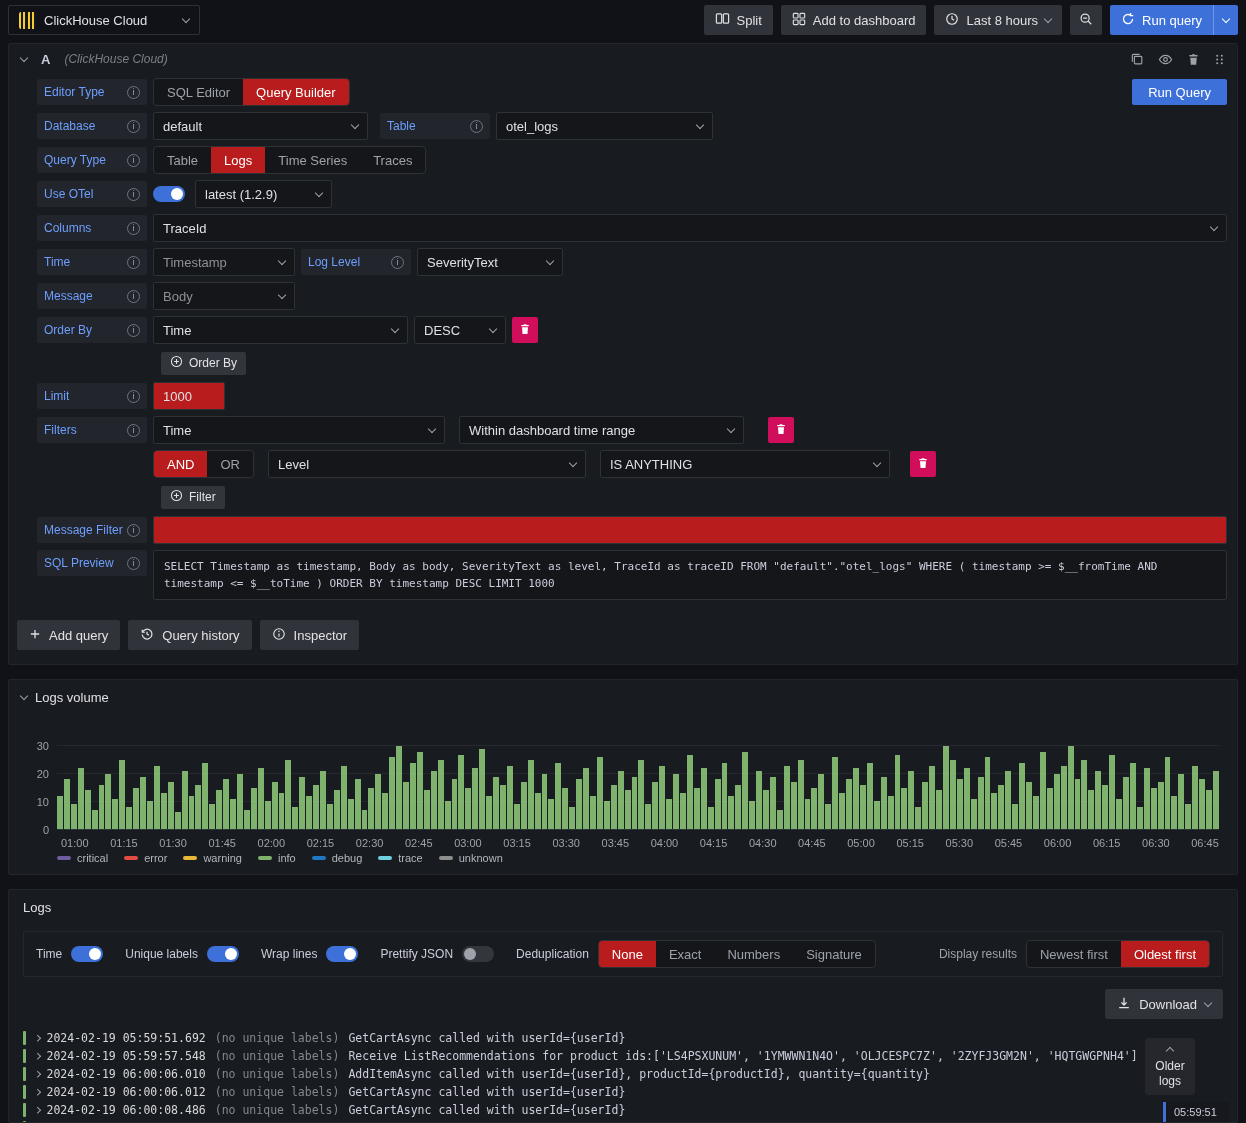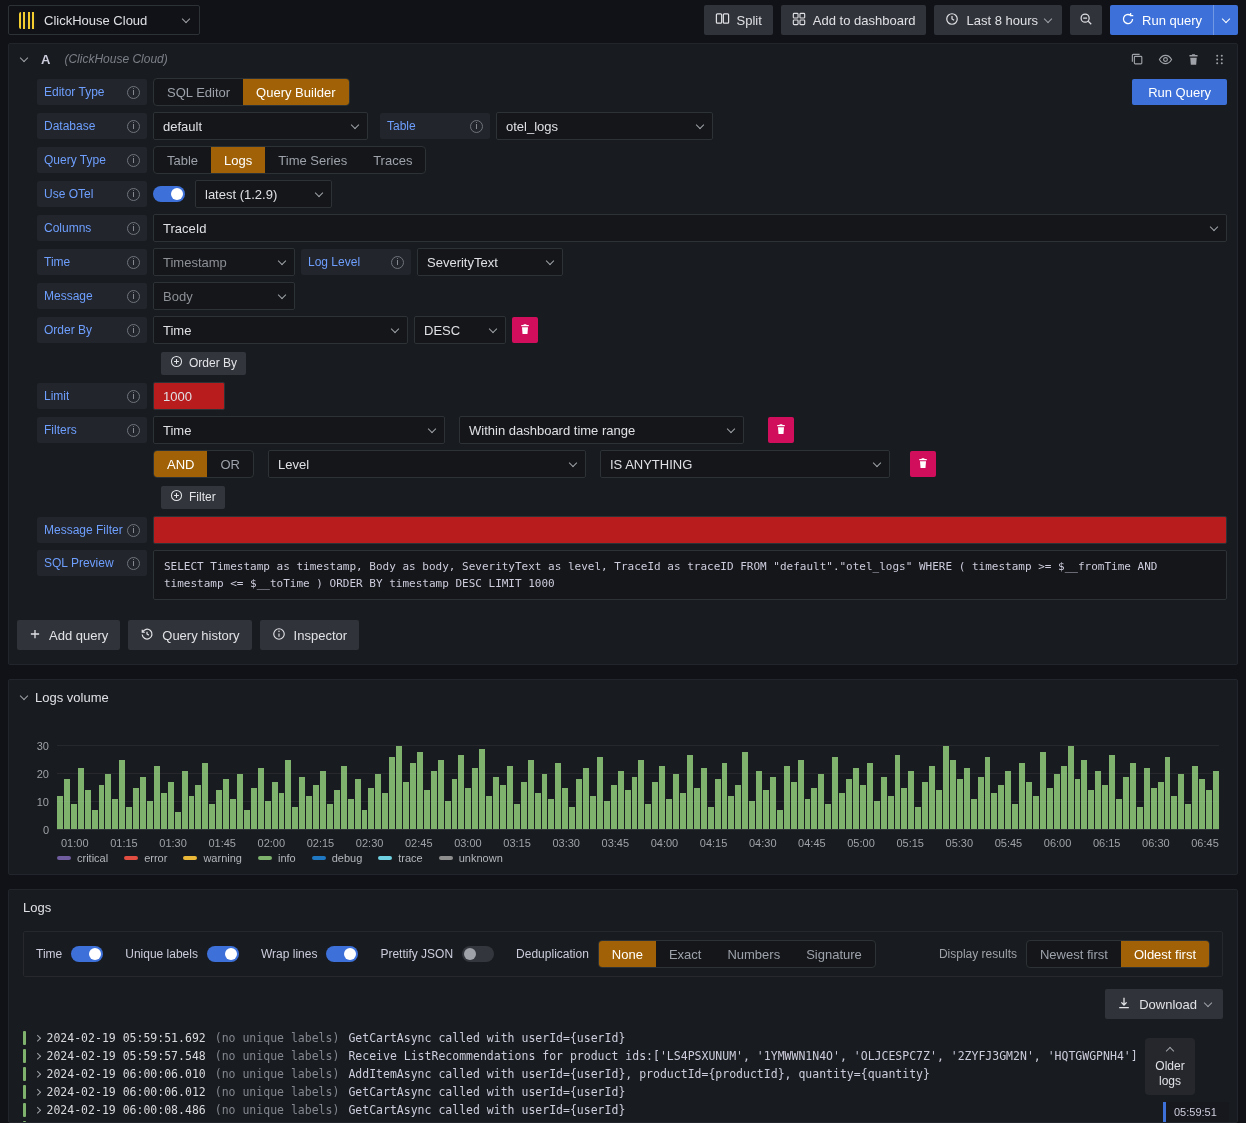--- a/index.html
+++ b/index.html
@@ -28,21 +28,21 @@
 
   
   .chev { width: 6px; height: 6px; border-right: 1.5px solid #9fa2a8; border-bottom: 1.5px solid #9fa2a8; transform: rotate(45deg); margin-top: -3px; flex: none; display: inline-block; }
   .chev.right { transform: rotate(-45deg); margin-top: 0; }
   .chev.up { transform: rotate(-135deg); margin-top: 3px; }
   .chev.sm { width: 4.5px; height: 4.5px; }
   .info-icon { width: 13px; height: 13px; min-width: 13px; border-radius: 50%; border: 1px solid #6f747d; color: #9fa2a8; font-size: 9px; line-height: 11px; display: flex; align-items: center; justify-content: center; cursor: pointer; }
   .info-icon::before { content: "i"; }
   .rgroup { display: flex; background: #141619; border: 1px solid #2c3235; border-radius: 4px; height: 28px; align-items: stretch; overflow: hidden; }
   .rgroup .ropt { padding: 0 13px; display: flex; align-items: center; color: #9da2ab; font-size: 13px; background: transparent; border: none; font-family: inherit; cursor: pointer; white-space: nowrap; }
-  .rgroup .ropt.selected { background: #a16207; color: #fff; text-align: center; }
+  .rgroup .ropt.selected { background: #b91c1c; color: #fff; text-align: center; }
   .select { height: 28px; background: #141619; border: 1px solid #2c3235; border-radius: 2px; display: flex; align-items: center; justify-content: space-between; padding: 0 9px; gap: 8px; cursor: pointer; flex: none; }
   .select .val { color: #dfe0e5; font-size: 13px; white-space: nowrap; overflow: hidden; }
   .select.muted .val { color: #8d9097; }
   .select.grow { flex: 1; }
   .tinput { height: 28px; background: #b91c1c; border: 1px solid #2c3235; border-radius: 2px; color: #dfe0e5; padding: 0 9px; font-size: 13px; font-family: inherit; outline: none; }
   .tinput.grow { flex: 1; }
   .switch { width: 32px; height: 16px; border-radius: 9px; background: var(--primary, #3d71d9); position: relative; cursor: pointer; flex: none; }
   .switch::after { content: ""; position: absolute; width: 12px; height: 12px; border-radius: 50%; background: #fff; top: 2px; right: 2px; }
   .switch.off { background: #34363d; }
   .switch.off::after { right: auto; left: 2px; background: #9fa2a8; }

